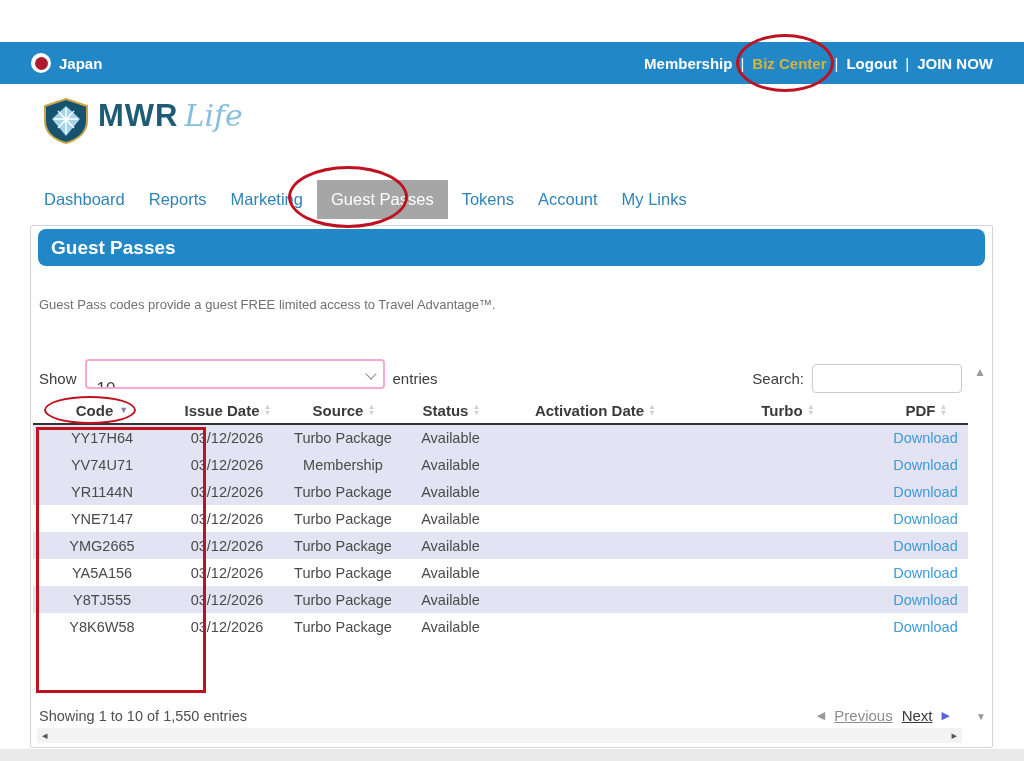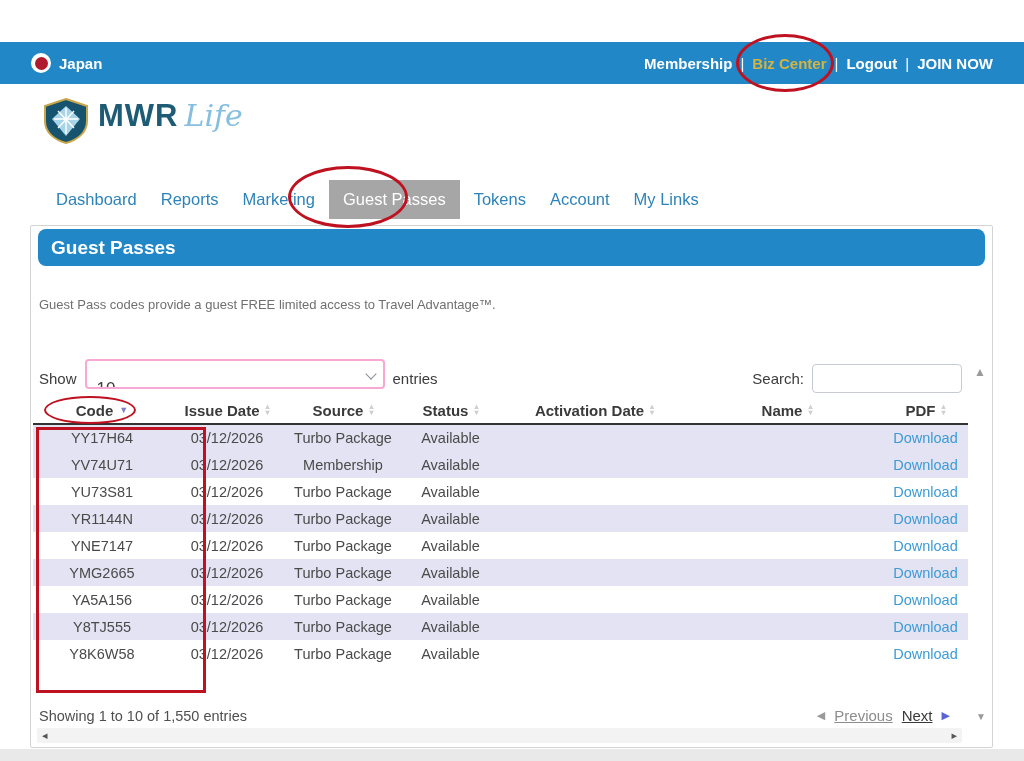--- a/index.html
+++ b/index.html
@@ -22,21 +22,21 @@
   .topnav .gold { color:#d5b33e; }
   .sep { color:#ffffff; font-weight:400; }
 
   
   .logo { position:absolute; top:98px; left:42px; display:flex; align-items:flex-start; gap:8px; }
   .logo-main { font-size:31px; font-weight:800; color:#1e5b74; letter-spacing:1px; }
   .logo-accent { font-family:"DejaVu Serif", serif; font-style:italic;
                  font-size:30px; color:#85bede; margin-left:-2px; }
 
   
-  .tabs { position:absolute; top:180px; left:44px; display:flex; align-items:center; }
+  .tabs { position:absolute; top:180px; left:32px; display:flex; align-items:center; }
   .tab { color:#2e83b8; font-size:16.5px; text-decoration:none; padding:9px 12px; }
   .tab-active { background:#a6a6a6; color:#ffffff; padding:10px 14px; margin:0 2px; }
 
   
   .panel { position:absolute; top:225px; left:30px; width:963px; height:523px;
            border:1px solid #d4d4d4; border-radius:2px; background:#ffffff; }
   .panel-header { position:absolute; top:3px; left:7px; right:7px; height:37px;
                   background:#2187c7; border-radius:8px; display:flex; align-items:center; }
   .panel-header span { color:#ffffff; font-size:19px; font-weight:700; margin-left:13px; }
   .description { position:absolute; top:71px; left:8px; color:#707070; font-size:13px; }
@@ -214,21 +214,21 @@
               <span class="th-inner">
                 <span>Activation Date</span>
                 <span class="sort-pair">
                     <span>▴</span>
                     <span>▾</span>
                   </span>
               </span>
             </th>
             <th>
               <span class="th-inner">
-                <span>Name</span>
+                <span>Turbo</span>
                 <span class="sort-pair">
                     <span>▴</span>
                     <span>▾</span>
                   </span>
               </span>
             </th>
             <th>
               <span class="th-inner">
                 <span>PDF</span>
                 <span class="sort-pair">
@@ -246,29 +246,20 @@
               <td>Turbo Package</td>
               <td>Available</td>
               <td></td>
               <td></td>
               <td><a class="dl" href="#">Download</a></td>
             </tr>
             <tr class="odd">
               <td>YV74U71</td>
               <td>03/12/2026</td>
               <td>Membership</td>
-              <td>Available</td>
-              <td></td>
-              <td></td>
-              <td><a class="dl" href="#">Download</a></td>
-            </tr>
-            <tr class="even">
-              <td>YU73S81</td>
-              <td>03/12/2026</td>
-              <td>Turbo Package</td>
               <td>Available</td>
               <td></td>
               <td></td>
               <td><a class="dl" href="#">Download</a></td>
             </tr>
             <tr class="odd">
               <td>YR1144N</td>
               <td>03/12/2026</td>
               <td>Turbo Package</td>
               <td>Available</td>

